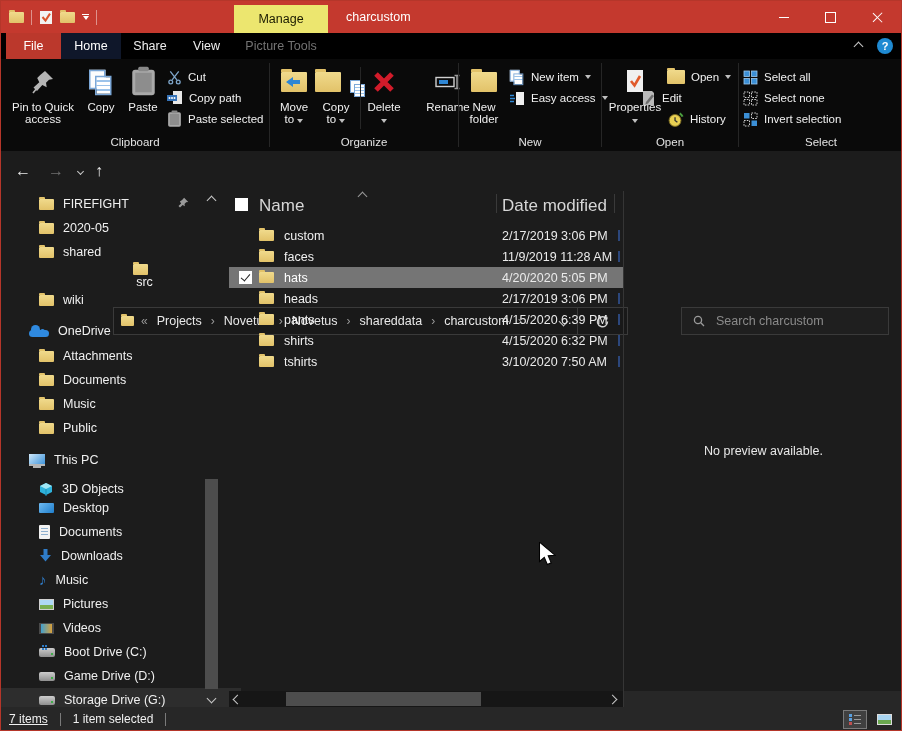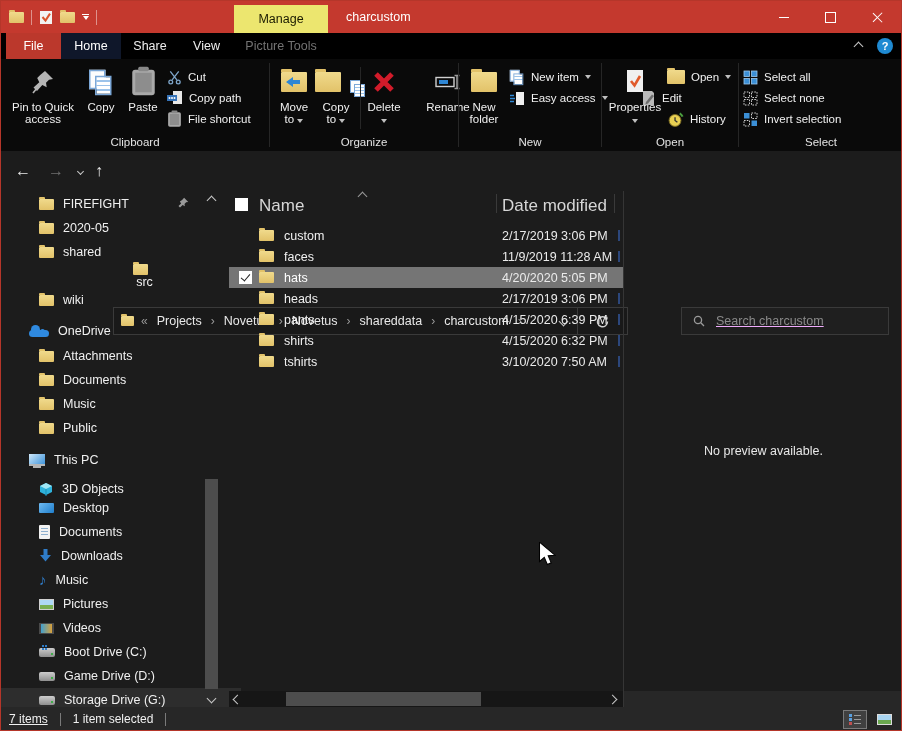--- a/index.html
+++ b/index.html
@@ -59,21 +59,21 @@
   
   .addr-row{position:absolute;left:0;top:150px;width:100%;height:40px;background:#1c1c1c;}
   .navbtn{position:absolute;top:8px;width:24px;height:24px;display:flex;align-items:center;justify-content:center;color:#e8e8e8;font-size:16px;}
   .addr-box{position:absolute;left:112px;top:156px;width:515px;height:28px;border:1px solid #3a3a3a;background:#191919;box-sizing:border-box;display:flex;align-items:center;}
   .crumbs{flex:1;display:flex;align-items:center;overflow:hidden;padding-left:7px;font-size:12.5px;color:#e8e8e8;}
   .crumb{padding:0 2px;white-space:nowrap;}
   .crumb-sep{color:#9a9a9a;padding:0 7px;font-size:12px;}
   .addr-chev{width:28px;height:100%;display:flex;align-items:center;justify-content:center;}
   .addr-refresh{width:49px;height:100%;border-left:1px solid #3a3a3a;display:flex;align-items:center;justify-content:center;}
   .search-box{position:absolute;left:680px;top:156px;width:208px;height:28px;border:1px solid #3a3a3a;background:#1f1f1f;box-sizing:border-box;display:flex;align-items:center;gap:9px;padding-left:11px;}
-  .search-box input{background:transparent;border:none;outline:none;color:#f0abfc;font-size:12.5px;font-family:"Liberation Sans",sans-serif;width:160px;text-decoration:underline;}
+  .search-box input{background:transparent;border:none;outline:none;color:#f0abfc;font-size:12.5px;font-family:"Liberation Sans",sans-serif;width:160px;}
   .search-box input::placeholder{color:#8a8a8a;}
   
   .side-item{position:absolute;left:0;width:202px;height:24px;display:flex;align-items:center;color:#f0f0f0;font-size:12.5px;white-space:nowrap;}
   .side-item .lab{margin-left:9px;}
   .ind1{padding-left:28px;} .ind2{padding-left:38px;}
   .side-item.hover{background:#2d2d2d;}
   .pin-right{position:absolute;left:176px;top:5px;}
   .sb-thumb{position:absolute;left:204px;top:478px;width:13px;height:210px;background:#4d4d4d;}
   .sb-up{position:absolute;left:207px;top:196px;} .sb-down{position:absolute;left:207px;top:694px;}
   
@@ -222,21 +222,21 @@
             <rect x="0" y="4" width="10" height="6" fill="#3573b9"></rect>
             <circle cx="2.5" cy="7" r="1" fill="#fff"></circle>
             <circle cx="5" cy="7" r="1" fill="#fff"></circle>
             <circle cx="7.5" cy="7" r="1" fill="#fff"></circle>
           </svg>
         </span>
       <span>Copy path</span>
     </div>
     <div class="smallrow" style="left:166px;top:50px;">
       <span class="ic-clip" style="transform:scale(.85);"></span>
-      <span>File shortcut</span>
+      <span>Paste selected</span>
     </div>
     <div class="group-label" style="left:0;width:268px;">Clipboard</div>
     <div class="rsep" style="left:268px;"></div>
 
     <div class="bigbtn" style="left:272px;width:42px;">
       <div class="icbox icstack">
         <span class="folder big"></span>
         <svg class="ov" style="left:4px;top:13px;" width="16" height="12" viewBox="0 0 16 12">
             <path d="M8 1v3h7v4H8v3L1 6z" fill="#2e86d4"></path>
           </svg>

